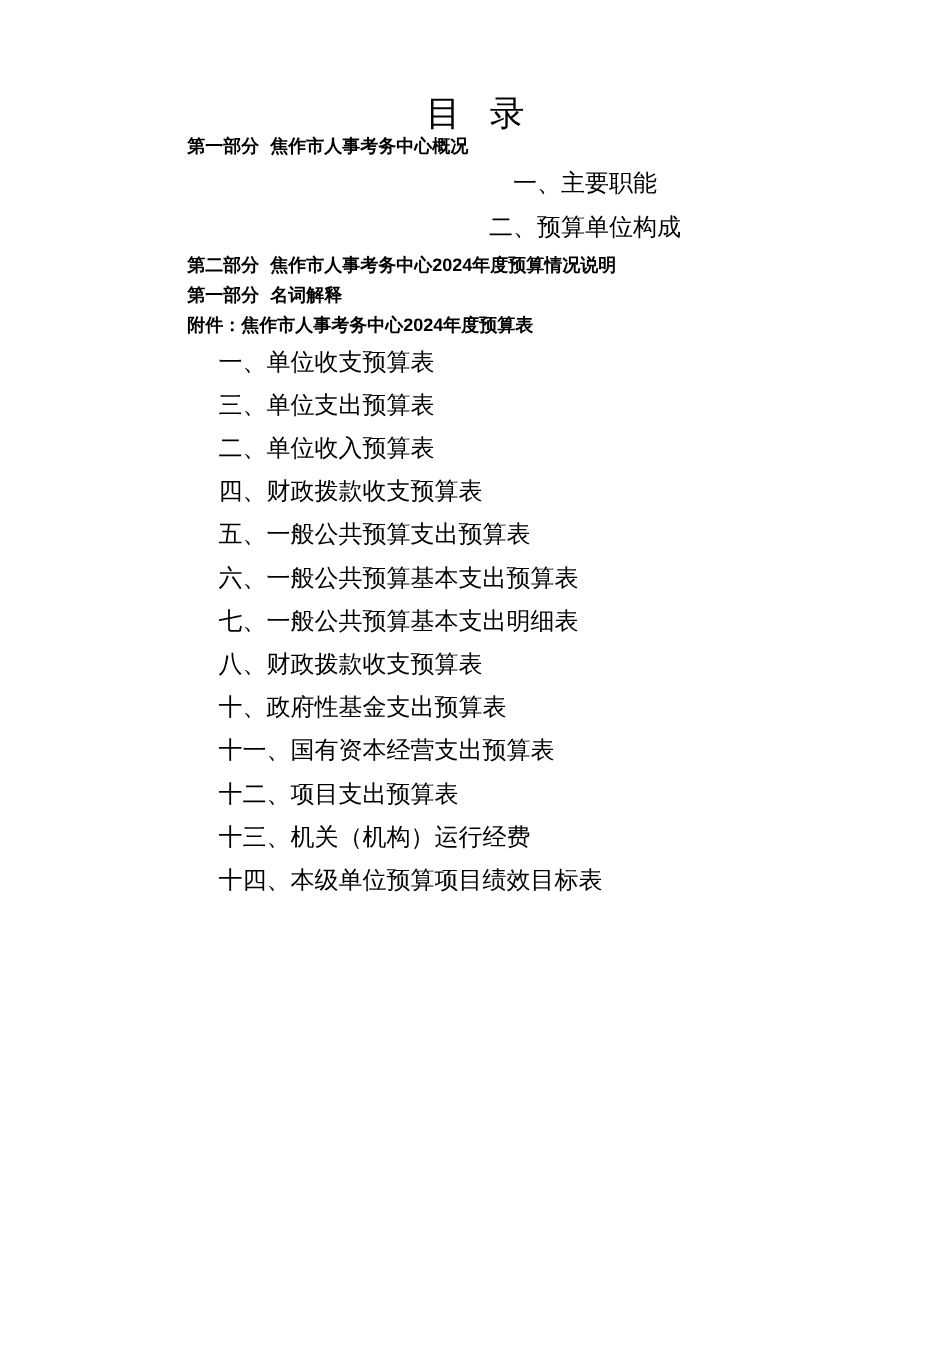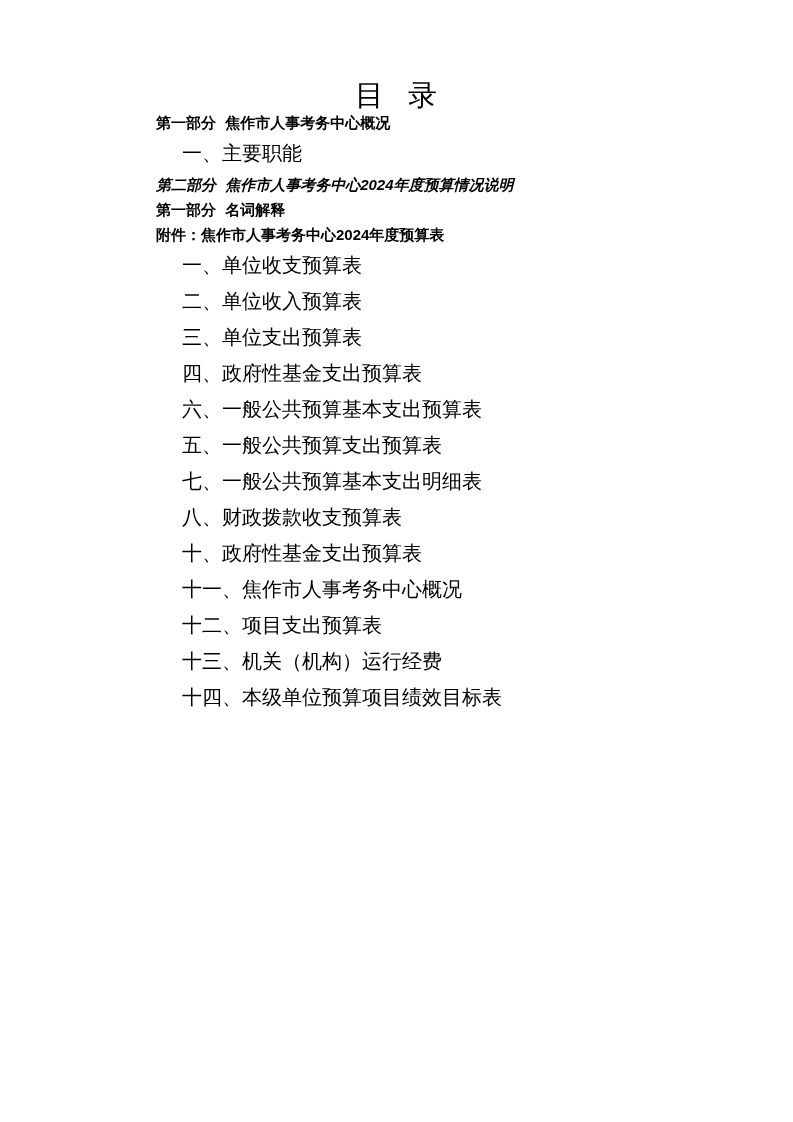--- a/index.html
+++ b/index.html
@@ -29,63 +29,64 @@
     letter-spacing: 1px;
   }
   h2.sec {
     margin: 0 30px 0 156px;
     font-size: 15px;
     line-height: 25px;
     font-weight: 700;
     word-spacing: 5px;
   }
   .sec-1 { margin-top: 42px; }
-  .sec-2 { margin-top: 6px; font-style: italic;  }
+  .sec-2 { margin-top: 6px;  }
   .sec-3 { margin-top: 28px; }
   .sec-4 { margin-top: 32px; }
   ul.toc-list {
     list-style: none;
     margin: 0 0 0 156px;
     padding: 0 0 0 26px;
     font-size: 20px;
     font-weight: 400;
   }
-  .toc-list-a { margin-top: 18px; }
+  .toc-list-a { margin-top: 18px; text-align: center; }
   .toc-list-a li { line-height: 37px; }
   .toc-list-b { margin-top: 21px; }
   .toc-list-b li { line-height: 36px; }
 </style>
 </head>
 <body>
 
 <div class="page">
 
   <h1 class="doc-title">目 录</h1>
 
   <h2 class="sec sec-1">第一部分 焦作市人事考务中心概况</h2>
 
   <ul class="toc-list toc-list-a">
     <li>一、主要职能</li>
+    <li>二、预算单位构成</li>
   </ul>
 
   <h2 class="sec sec-2">第二部分 焦作市人事考务中心2024年度预算情况说明</h2>
 
   <h2 class="sec sec-3">第一部分 名词解释</h2>
 
   <h2 class="sec sec-4">附件：焦作市人事考务中心2024年度预算表</h2>
 
   <ul class="toc-list toc-list-b">
     <li>一、单位收支预算表</li>
+    <li>三、单位支出预算表</li>
     <li>二、单位收入预算表</li>
-    <li>三、单位支出预算表</li>
-    <li>四、政府性基金支出预算表</li>
+    <li>四、财政拨款收支预算表</li>
+    <li>五、一般公共预算支出预算表</li>
     <li>六、一般公共预算基本支出预算表</li>
-    <li>五、一般公共预算支出预算表</li>
     <li>七、一般公共预算基本支出明细表</li>
     <li>八、财政拨款收支预算表</li>
     <li>十、政府性基金支出预算表</li>
-    <li>十一、焦作市人事考务中心概况</li>
+    <li>十一、国有资本经营支出预算表</li>
     <li>十二、项目支出预算表</li>
     <li>十三、机关（机构）运行经费</li>
     <li>十四、本级单位预算项目绩效目标表</li>
   </ul>
 
 </div>
 
 </body></html>

